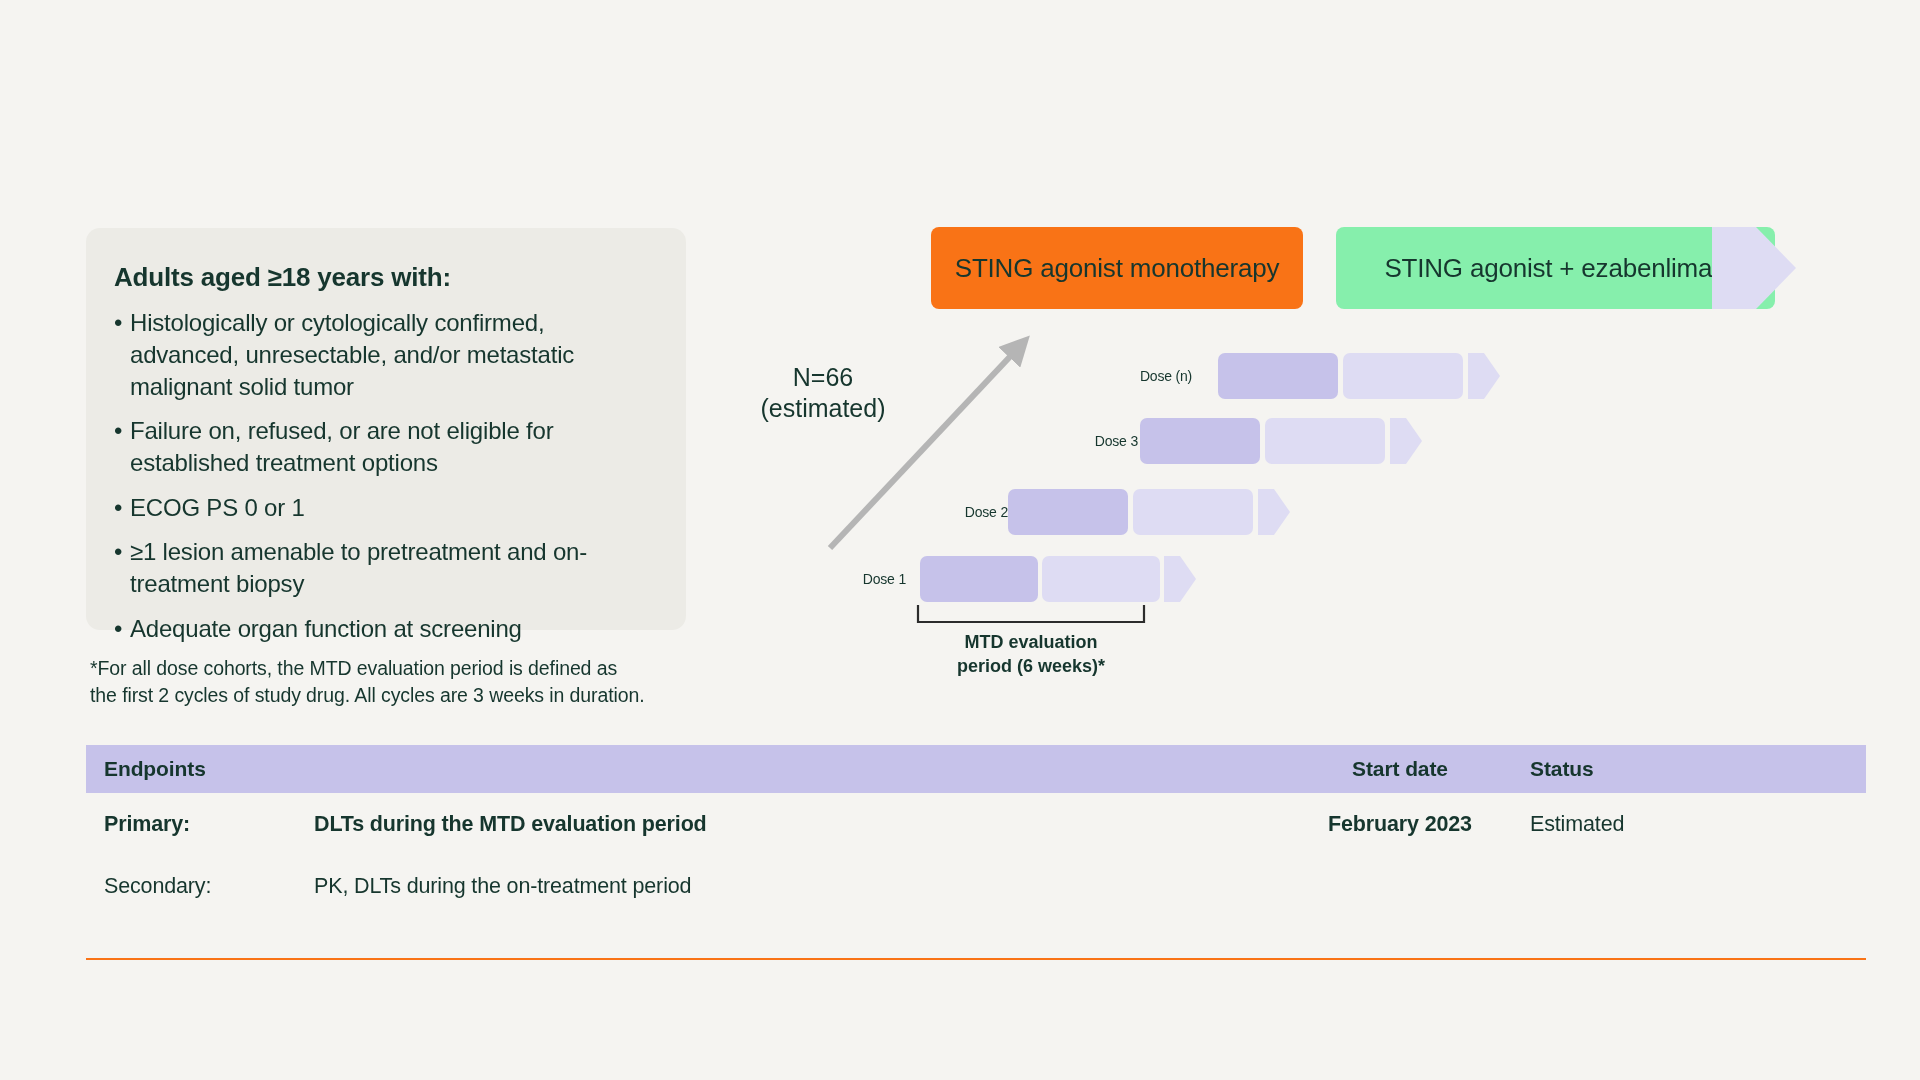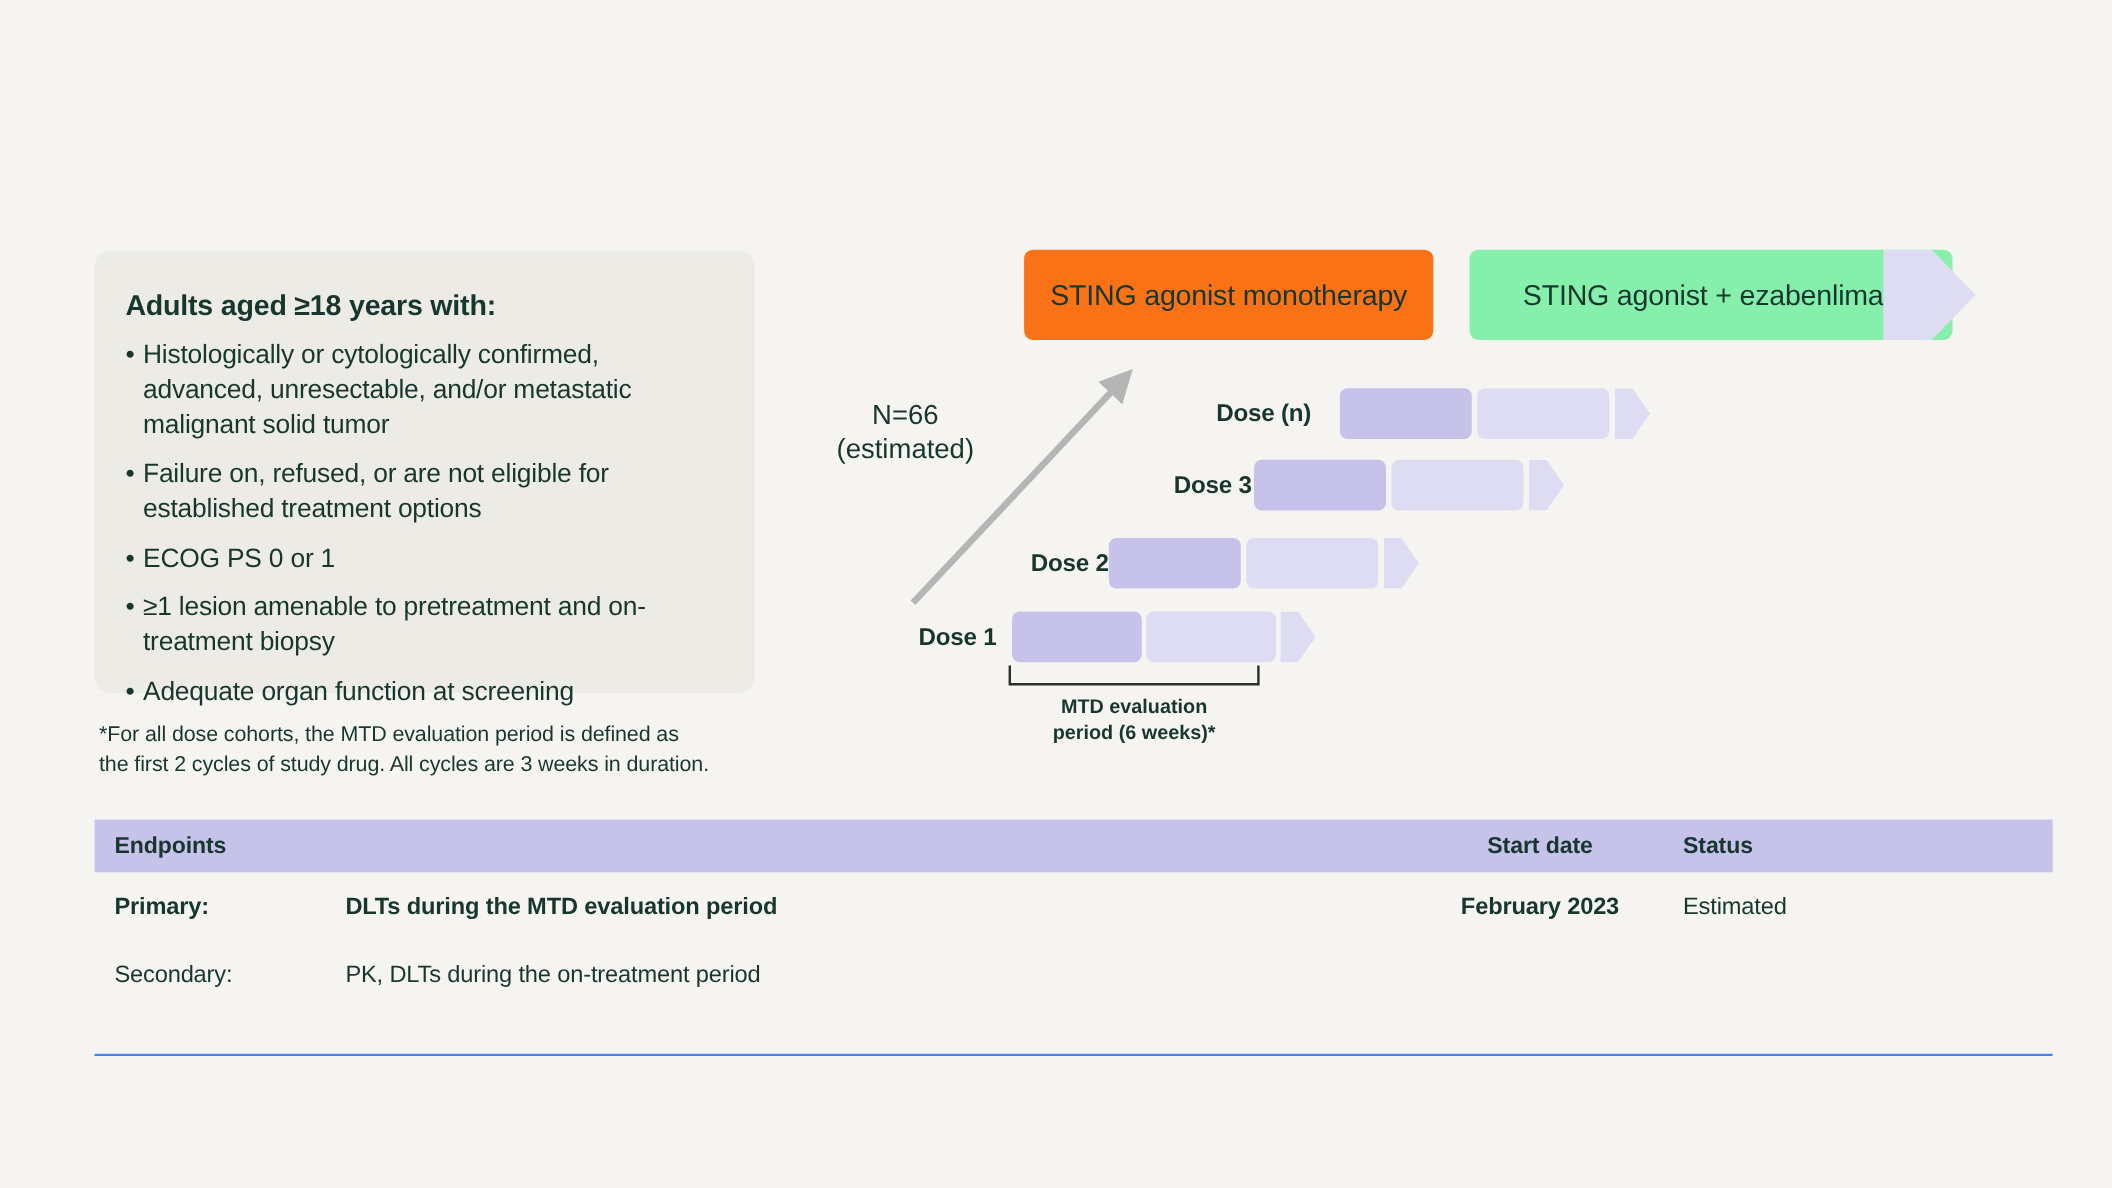--- a/index.html
+++ b/index.html
@@ -120,22 +120,22 @@
   
   .dose-row {
     position: absolute;
     height: 46px;
   }
   .dose-label {
     position: absolute;
     top: 0;
     height: 46px;
     line-height: 46px;
-    font-size: 22px;
-    font-weight: bold;
+    font-size: 14px;
+    font-weight: normal;
     letter-spacing: -0.2px;
     text-align: right;
     white-space: nowrap;
   }
   .seg {
     position: absolute;
     top: 0;
     height: 46px;
     border-radius: 7px;
   }
@@ -184,21 +184,21 @@
     font-size: 21px;
     font-weight: bold;
     letter-spacing: -0.1px;
   }
   .col-endpoint-type { width: 228px; padding-left: 18px; box-sizing: border-box; }
   .col-endpoint-desc { width: 956px; }
   .col-start-date   { width: 260px; text-align: center; }
   .col-status       { flex: 1; }
 
   .table-body {
-    border-bottom: 2px solid #3b82f6;
+    border-bottom: 2px solid #f97316;
     padding-top: 17px;
     padding-bottom: 24px;
   }
   .trow {
     display: flex;
     align-items: flex-start;
     min-height: 62px;
   }
   .trow .td {
     font-size: 21.5px;

